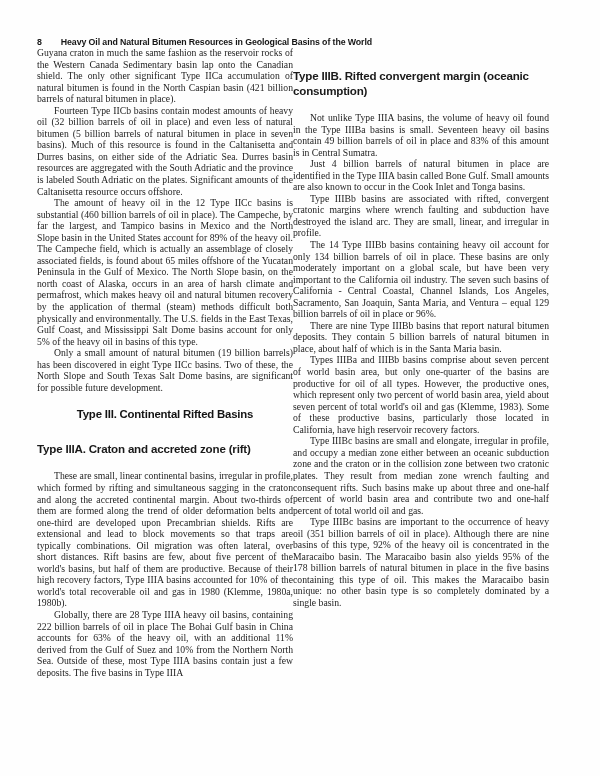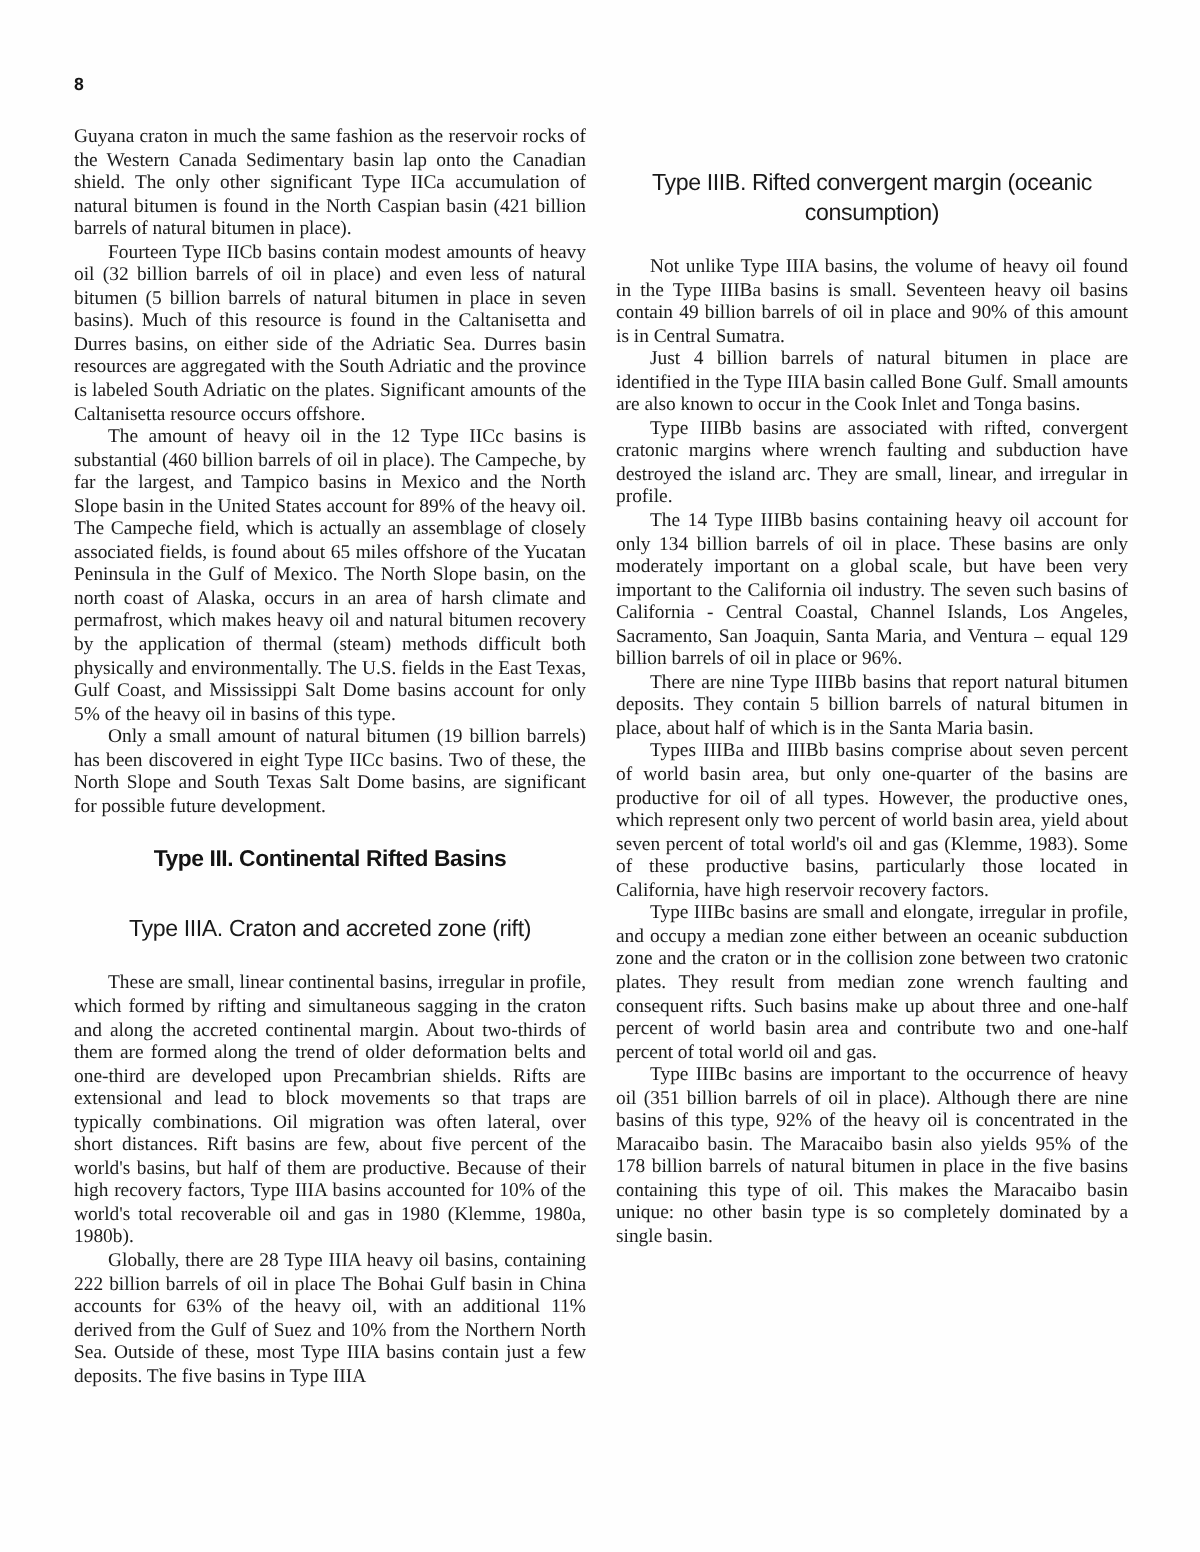--- a/index.html
+++ b/index.html
@@ -22,22 +22,20 @@
     align-items: baseline;
     gap: 19px;
     font-family: "Liberation Sans", sans-serif;
     font-weight: 700;
     font-size: 8.8px;
     letter-spacing: -0.1px;
     color: #161616;
   }
   .columns {
     display: flex;
-    gap: 15px;
-    margin-top: 16px;
   }
   .col {
     width: 256px;
     box-sizing: border-box;
   }
   .body-p {
     margin: 0;
     font-family: "Liberation Serif", serif;
     font-size: 9.7px;
     line-height: 11.55px;
@@ -52,53 +50,53 @@
     font-family: "Liberation Sans", sans-serif;
     font-weight: 700;
     font-size: 11.4px;
     letter-spacing: -0.2px;
     color: #141414;
     text-align: center;
   }
   .h-minor {
     margin: 21px 0 14px 0;
     font-family: "Liberation Sans", sans-serif;
-    font-weight: 400;
+    font-weight: 700;
     font-size: 11.6px;
     line-height: 15px;
     letter-spacing: -0.2px;
     color: #1a1a1a;
-    text-align: center;
   }
 </style>
 </head>
 <body>
 
 <div class="page">
 
   <div class="running-head">
     <span>8</span>
+    <span>Heavy Oil and Natural Bitumen Resources in Geological Basins of the World</span>
   </div>
 
   <div class="columns">
 
     <div class="col">
       <p class="body-p">Guyana craton in much the same fashion as the reservoir rocks of the Western Canada Sedimentary basin lap onto the Canadian shield. The only other significant Type IICa accumulation of natural bitumen is found in the North Caspian basin (421 billion barrels of natural bitumen in place).</p>
       <p class="body-p indent">Fourteen Type IICb basins contain modest amounts of heavy oil (32 billion barrels of oil in place) and even less of natural bitumen (5 billion barrels of natural bitumen in place in seven basins). Much of this resource is found in the Caltanisetta and Durres basins, on either side of the Adriatic Sea. Durres basin resources are aggregated with the South Adriatic and the province is labeled South Adriatic on the plates. Significant amounts of the Caltanisetta resource occurs offshore.</p>
       <p class="body-p indent">The amount of heavy oil in the 12 Type IICc basins is substantial (460 billion barrels of oil in place). The Campeche, by far the largest, and Tampico basins in Mexico and the North Slope basin in the United States account for 89% of the heavy oil. The Campeche field, which is actually an assemblage of closely associated fields, is found about 65 miles offshore of the Yucatan Peninsula in the Gulf of Mexico. The North Slope basin, on the north coast of Alaska, occurs in an area of harsh climate and permafrost, which makes heavy oil and natural bitumen recovery by the application of thermal (steam) methods difficult both physically and environmentally. The U.S. fields in the East Texas, Gulf Coast, and Mississippi Salt Dome basins account for only 5% of the heavy oil in basins of this type.</p>
       <p class="body-p indent">Only a small amount of natural bitumen (19 billion barrels) has been discovered in eight Type IICc basins. Two of these, the North Slope and South Texas Salt Dome basins, are significant for possible future development.</p>
       <h2 class="h-major">Type III. Continental Rifted Basins</h2>
       <h3 class="h-minor">Type IIIA. Craton and accreted zone (rift)</h3>
       <p class="body-p indent">These are small, linear continental basins, irregular in profile, which formed by rifting and simultaneous sagging in the craton and along the accreted continental margin. About two-thirds of them are formed along the trend of older deformation belts and one-third are developed upon Precambrian shields. Rifts are extensional and lead to block movements so that traps are typically combinations. Oil migration was often lateral, over short distances. Rift basins are few, about five percent of the world's basins, but half of them are productive. Because of their high recovery factors, Type IIIA basins accounted for 10% of the world's total recoverable oil and gas in 1980 (Klemme, 1980a, 1980b).</p>
       <p class="body-p indent">Globally, there are 28 Type IIIA heavy oil basins, containing 222 billion barrels of oil in place  The Bohai Gulf basin in China accounts for 63% of the heavy oil, with an additional 11% derived from the Gulf of Suez and 10% from the Northern North Sea. Outside of these, most Type IIIA basins contain just a few deposits. The five basins in Type IIIA</p>
     </div>
 
     <div class="col">
       <h3 class="h-minor">Type IIIB. Rifted convergent margin (oceanic consumption)</h3>
-      <p class="body-p indent">Not unlike Type IIIA basins, the volume of heavy oil found in the Type IIIBa basins is small. Seventeen heavy oil basins contain 49 billion barrels of oil in place and 90% of this amount is in Central Sumatra.</p>
+      <p class="body-p indent">Not unlike Type IIIA basins, the volume of heavy oil found in the Type IIIBa basins is small. Seventeen heavy oil basins contain 49 billion barrels of oil in place and 83% of this amount is in Central Sumatra.</p>
       <p class="body-p indent">Just 4 billion barrels of natural bitumen in place are identified in the Type IIIA basin called Bone Gulf. Small amounts are also known to occur in the Cook Inlet and Tonga basins.</p>
       <p class="body-p indent">Type IIIBb basins are associated with rifted, convergent cratonic margins where wrench faulting and subduction have destroyed the island arc. They are small, linear, and irregular in profile.</p>
       <p class="body-p indent">The 14 Type IIIBb basins containing heavy oil account for only 134 billion barrels of oil in place. These basins are only moderately important on a global scale, but have been very important to the California oil industry. The seven such basins of California -  Central Coastal, Channel Islands, Los Angeles, Sacramento, San Joaquin, Santa Maria, and Ventura – equal 129 billion barrels of oil in place or 96%.</p>
       <p class="body-p indent">There are nine Type IIIBb basins that report natural bitumen deposits. They contain 5 billion barrels of natural bitumen in place, about half of which is in the Santa Maria basin.</p>
       <p class="body-p indent">Types IIIBa and IIIBb basins comprise about seven percent of world basin area, but only one-quarter of the basins are productive for oil of all types. However, the productive ones, which represent only two percent of world basin area, yield about seven percent of total world's oil and gas (Klemme, 1983). Some of these productive basins, particularly those located in California, have high reservoir recovery factors.</p>
       <p class="body-p indent">Type IIIBc basins are small and elongate, irregular in profile, and occupy a median zone either between an oceanic subduction zone and the craton or in the collision zone between two cratonic plates. They result from median zone wrench faulting and consequent rifts. Such basins make up about three and one-half percent of world basin area and contribute two and one-half percent of total world oil and gas.</p>
       <p class="body-p indent">Type IIIBc basins are important to the occurrence of heavy oil (351 billion barrels of oil in place). Although there are nine basins of this type, 92% of the heavy oil is concentrated in the Maracaibo basin. The Maracaibo basin also yields 95% of the 178 billion barrels of natural bitumen in place in the five basins containing this type of oil. This makes the Maracaibo basin unique: no other basin type is so completely dominated by a single basin.</p>
     </div>
 
   </div>

